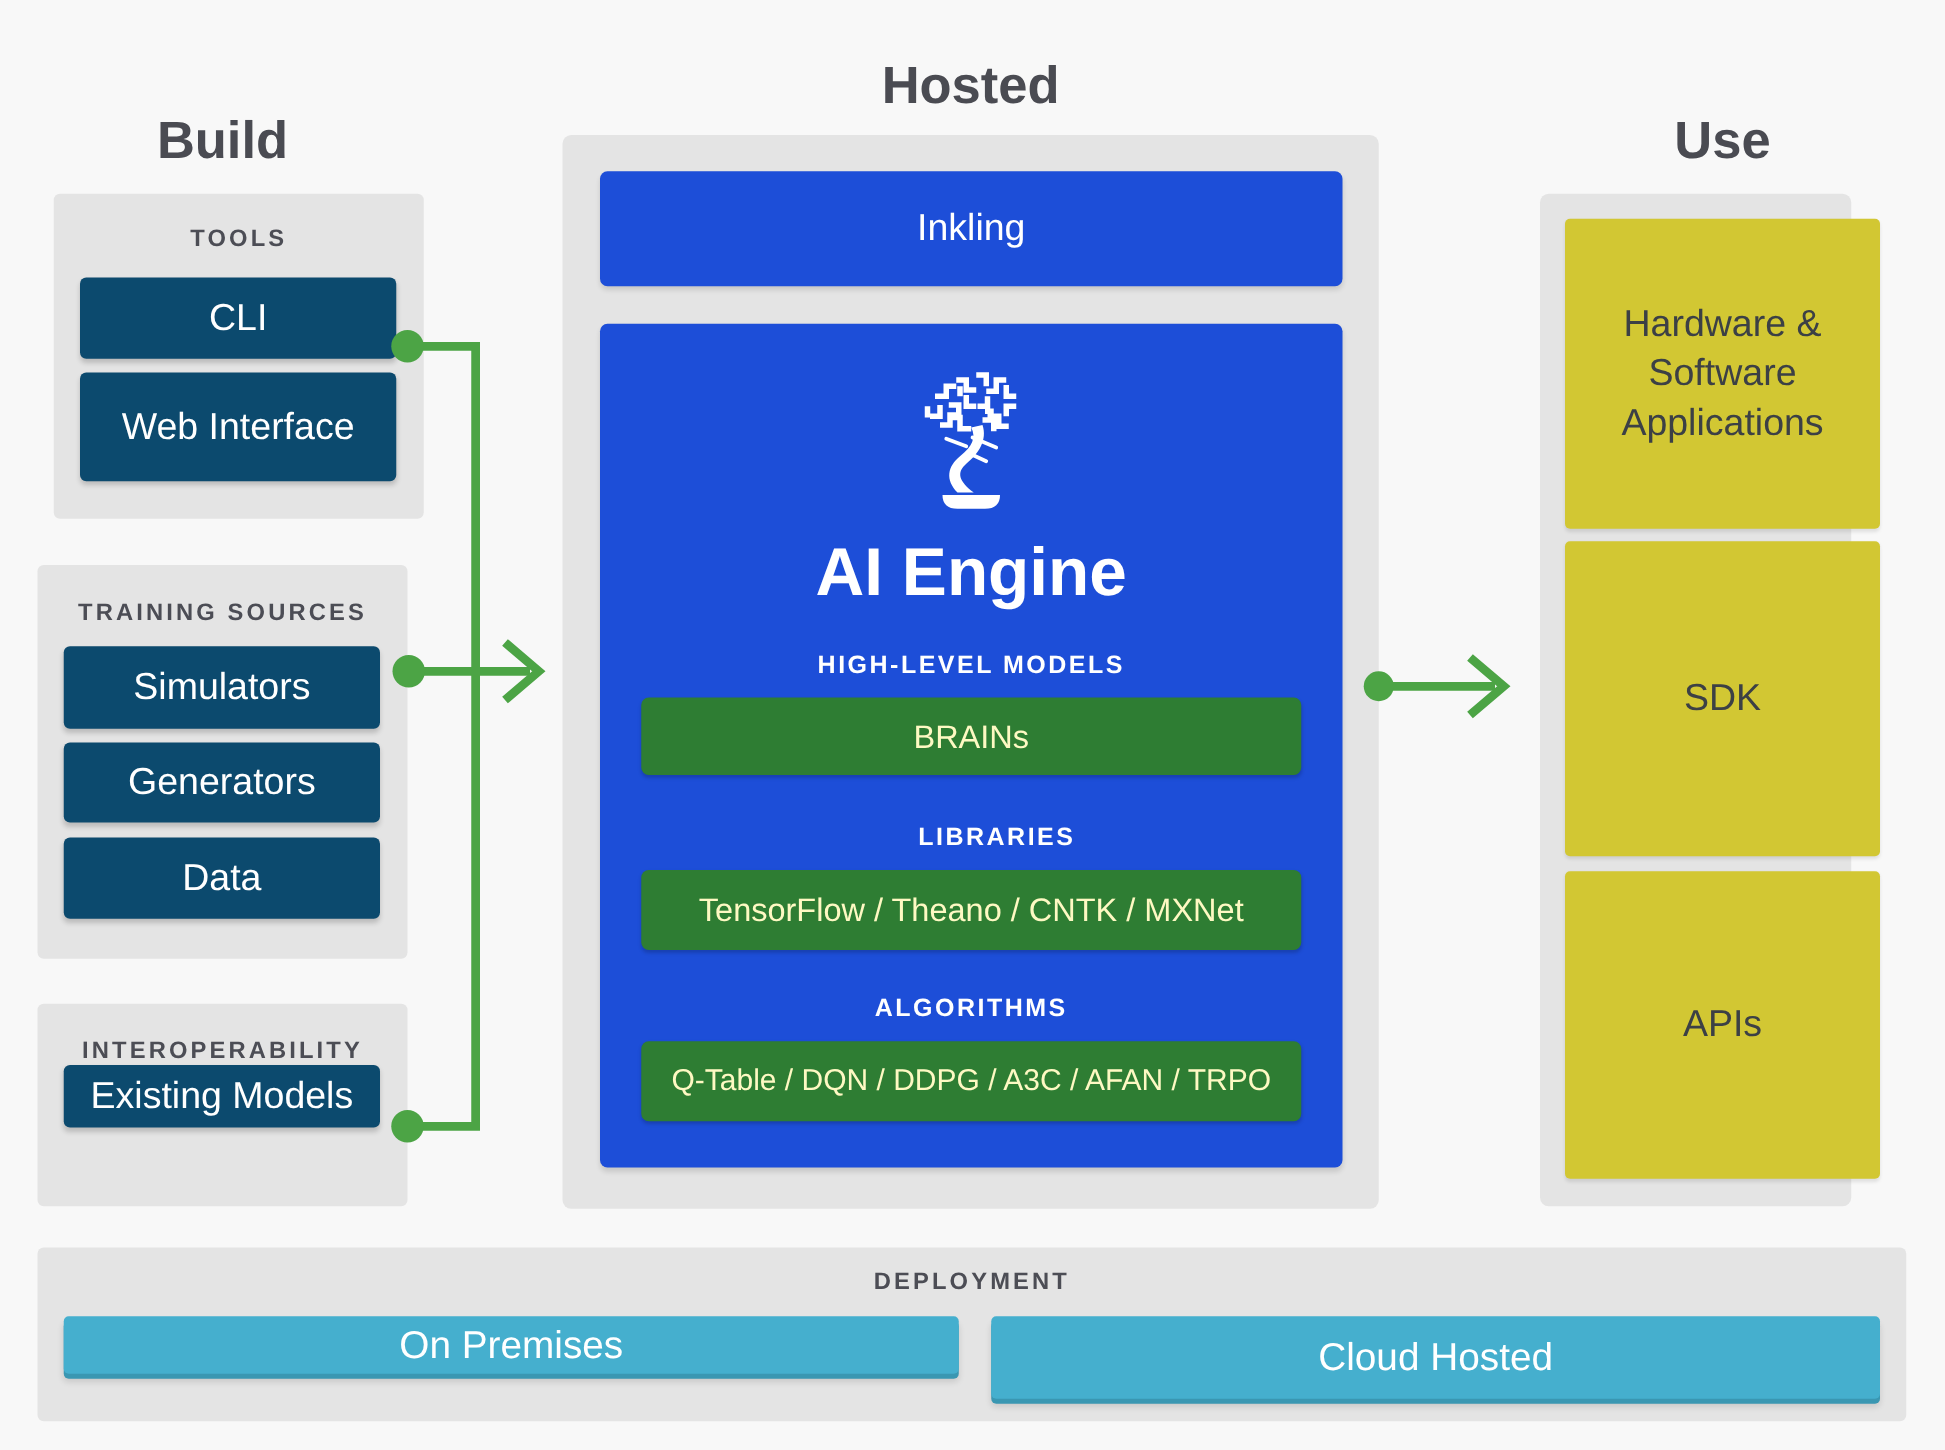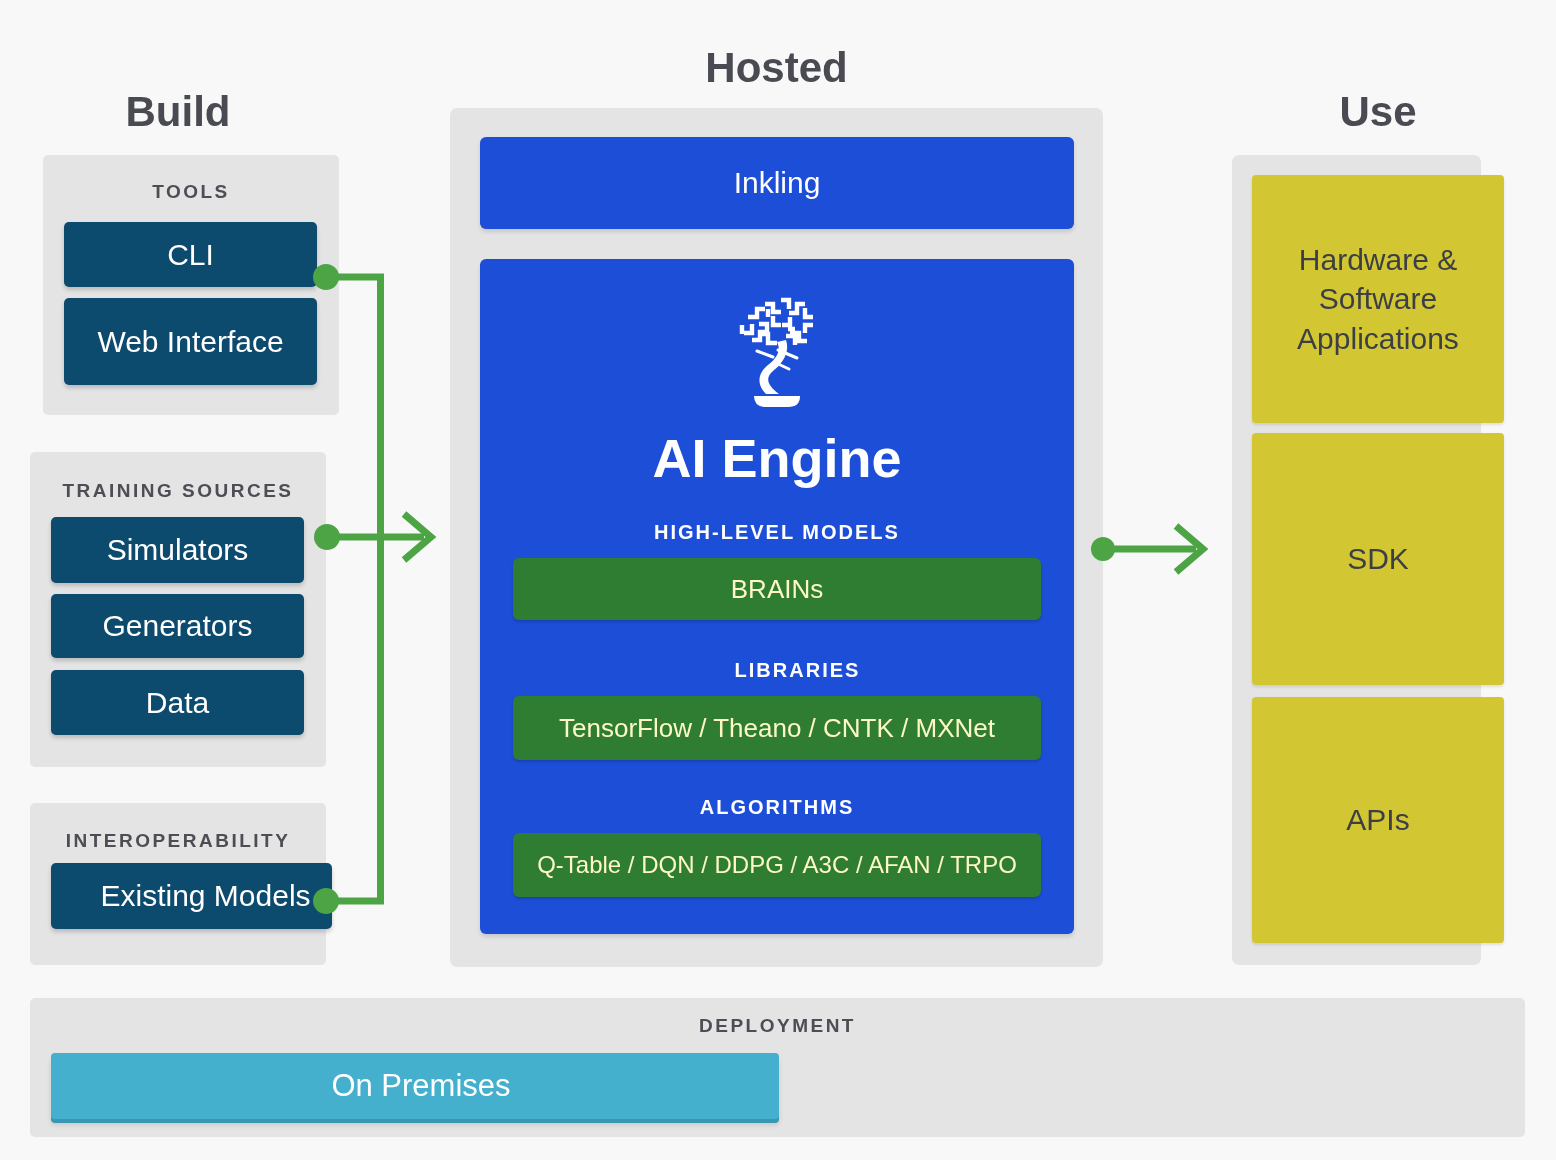--- a/index.html
+++ b/index.html
@@ -78,21 +78,21 @@
 
 <div class="panel" style="left:30px;top:452px;width:296px;height:315px;">
   <div class="group-label" style="top:28px;">TRAINING SOURCES</div>
   <div class="chip" style="left:21px;top:65px;width:253px;height:66px;">Simulators</div>
   <div class="chip" style="left:21px;top:142px;width:253px;height:64px;">Generators</div>
   <div class="chip" style="left:21px;top:218px;width:253px;height:65px;">Data</div>
 </div>
 
 <div class="panel" style="left:30px;top:803px;width:296px;height:162px;">
   <div class="group-label" style="top:27px;">INTEROPERABILITY</div>
-  <div class="chip" style="left:21px;top:60px;width:253px;height:66px;padding-left:28px;">Existing Models</div>
+  <div class="chip" style="left:21px;top:49px;width:253px;height:50px;">Existing Models</div>
 </div>
 
 <div class="panel" style="left:450px;top:108px;width:653px;height:859px;border-radius:7px;">
   <div class="green-bar inkling" style="left:30px;top:29px;width:594px;height:92px;">Inkling</div>
 
   <div class="green-bar" style="left:30px;top:151px;width:594px;height:675px;"></div>
 
   <div class="abs" style="left:30px;top:151px;width:594px;height:675px;">
 
     <svg class="abs" style="left:242px;top:36px;" width="110" height="118" viewBox="0 0 110 118">
@@ -137,21 +137,22 @@
   <div class="yellow-box" style="left:20px;top:278px;width:252px;height:252px;">
     <span class="inner">SDK</span>
   </div>
   <div class="yellow-box" style="left:20px;top:542px;width:252px;height:246px;">
     <span class="inner">APIs</span>
   </div>
 </div>
 
 <div class="panel" style="left:30px;top:998px;width:1495px;height:139px;">
   <div class="group-label" style="top:17px;">DEPLOYMENT</div>
-  <div class="blue-bar" style="left:21px;top:55px;width:716px;height:66px;padding-left:12px;">On Premises</div>
+  <div class="blue-bar" style="left:21px;top:55px;width:716px;height:46px;">On Premises</div>
+  <div class="blue-bar" style="left:763px;top:55px;width:711px;height:66px;">Cloud Hosted</div>
 </div>
 
 <svg class="connectors" width="1556" height="1160" viewBox="0 0 1556 1160">
   <g stroke="#4ca445" stroke-width="7" fill="none">
     <path d="M325 277 L380.5 277 L380.5 901 L326 901"></path>
     <path d="M327 537 L424 537"></path>
     <path d="M404 514 L431 537 L404 560"></path>
     <path d="M1103 549 L1196 549"></path>
     <path d="M1176 526 L1203 549 L1176 572"></path>
   </g>

